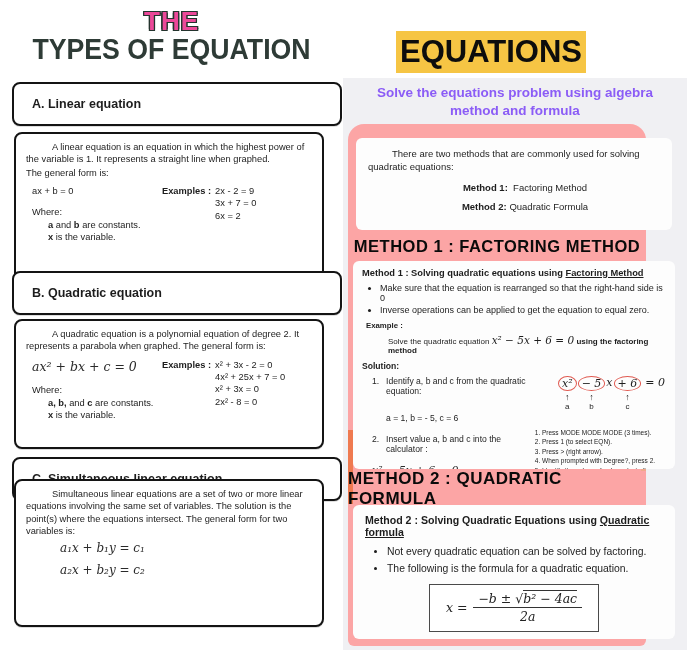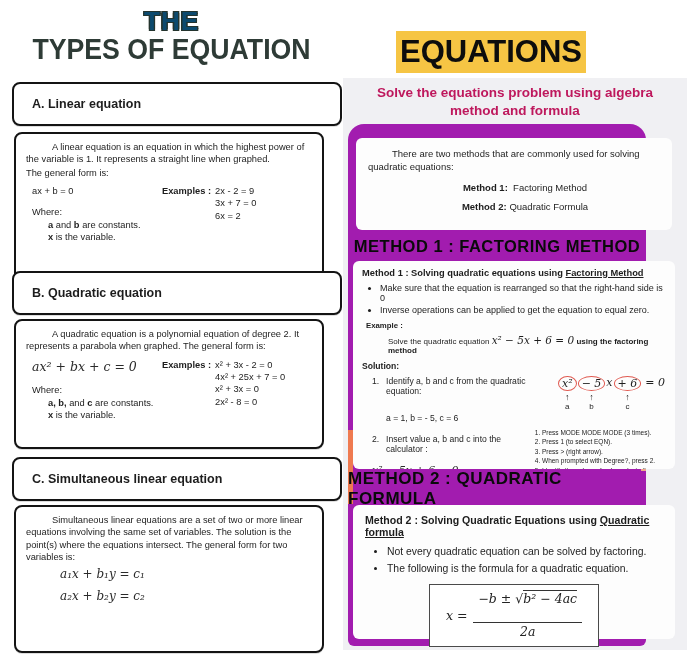--- a/index.html
+++ b/index.html
@@ -5,21 +5,21 @@
   html,body{margin:0;padding:0;}
   body{
     width:687px;height:660px;position:relative;background:#ffffff;
     font-family:"Liberation Sans",sans-serif;color:#1d1d1d;overflow:hidden;
   }
   .abs{position:absolute;}
 
   
   .l-title-the{
     left:0;top:6px;width:343px;text-align:center;
-    font-weight:bold;font-size:26px;letter-spacing:1px;color:#0c4a6e;
+    font-weight:bold;font-size:26px;letter-spacing:1px;color:#ec4899;
     text-shadow:-1.3px -1.3px 0 #24342e,1.3px -1.3px 0 #24342e,-1.3px 1.3px 0 #24342e,1.3px 1.3px 0 #24342e;
   }
   .l-title-main{
     left:0;top:33px;width:343px;text-align:center;
     font-weight:bold;font-size:29px;color:#2e3b36;letter-spacing:0px;
     transform:scaleX(.92);transform-origin:center;
   }
   .lbox{background:#fff;border:2px solid #141414;border-radius:8px;box-shadow:0 1px 0 #0002;}
   .lbox-title{display:flex;align-items:center;padding-left:18px;font-weight:bold;font-size:12.5px;}
   .lbox-body{padding:7px 10px 6px 10px;font-size:9.3px;line-height:1.33;}
@@ -39,23 +39,23 @@
 
   
   .r-gray{left:343px;top:78px;width:344px;height:572px;background:#f0f0f3;}
   .r-title{
     left:396px;top:31px;width:190px;height:42px;background:#f6c544;
     display:flex;align-items:center;justify-content:center;
     font-weight:bold;font-size:31px;color:#0d0d0d;letter-spacing:0px;
   }
   .r-sub{
     left:363px;top:84px;width:304px;text-align:center;
-    font-weight:bold;font-size:13.5px;line-height:1.3;color:#be185d;
-  }
-  .r-frame{left:348px;top:124px;width:298px;height:522px;background:#a21caf;border-radius:16px 16px 6px 6px;}
+    font-weight:bold;font-size:13.5px;line-height:1.3;color:#8b5cf6;
+  }
+  .r-frame{left:348px;top:124px;width:298px;height:522px;background:#fca5a5;border-radius:16px 16px 6px 6px;}
   .r-white{position:absolute;background:#fdfdfd;border-radius:6px;}
   .intro-box{left:8px;top:14px;width:316px;height:92px;padding:10px 12px;box-sizing:border-box;font-size:9.5px;line-height:1.35;}
   .intro-methods{margin:8px 0 0 22px;text-align:center;}
   .intro-methods > div{margin-bottom:7px;}
   .banner{
     position:absolute;left:0;width:100%;display:flex;align-items:center;justify-content:center;
     font-weight:bold;color:#0a0a0a;font-size:16.5px;letter-spacing:.5px;
     transform-origin:center;
   }
   .banner1{top:109px;height:27px;}
@@ -87,21 +87,21 @@
   .m2-box{left:5px;top:381px;width:322px;height:134px;padding:9px 12px;box-sizing:border-box;}
   .m2-heading{font-weight:bold;font-size:10.6px;}
   .m2-box ul{margin:8px 0 0 8px;padding-left:14px;}
   .m2-box ul li{margin-bottom:6px;font-size:10.4px;}
   .formula-box{
     width:168px;margin:10px auto 0 auto;border:1.6px solid #4a4a4a;background:#fff;
     display:flex;align-items:center;justify-content:center;padding:6px 0 7px 0;
     font-size:12.5px;color:#222;
   }
   .frac{display:inline-flex;flex-direction:column;align-items:center;margin-left:6px;}
-  .frac-num{border-bottom:1.2px solid #333;padding:0 5px 16px 5px;white-space:nowrap;text-align:right;}
+  .frac-num{border-bottom:1.2px solid #333;padding:0 5px 1px 5px;white-space:nowrap;text-align:right;}
   .frac-den{padding-top:1px;}
   .sqrt-rad{border-top:1.2px solid #333;}
   .accent-strip{position:absolute;width:5px;background:#ef7a50;}
 </style>
 </head>
 <body>
 
 <div class="abs l-title-the">THE</div>
 <div class="abs l-title-main">TYPES OF EQUATION</div>
 
@@ -153,21 +153,21 @@
         <span>x² + 3x = 0</span>
         <span>2x² - 8 = 0</span>
       </span>
     </div>
   </div>
 </div>
 
 <div class="abs lbox lbox-title" style="left:12px;top:457px;width:308px;height:40px;">
   <span>C.  Simultaneous linear equation</span>
 </div>
-<div class="abs lbox lbox-body" style="left:14px;top:505px;width:310px;height:148px;box-sizing:border-box;">
+<div class="abs lbox lbox-body" style="left:14px;top:479px;width:310px;height:148px;box-sizing:border-box;">
   <p class="indent">Simultaneous linear equations are a set of two or more linear equations involving the same set of variables. The solution is the point(s) where the equations intersect. The general form for two variables is:</p>
   <div class="math-serif sim-forms">
     <div>a₁x + b₁y = c₁</div>
     <div>a₂x + b₂y = c₂</div>
   </div>
 </div>
 
 <div class="abs r-gray"></div>
 <div class="abs r-title">EQUATIONS</div>
 <div class="abs r-sub">Solve the equations problem using algebra method and formula</div>

